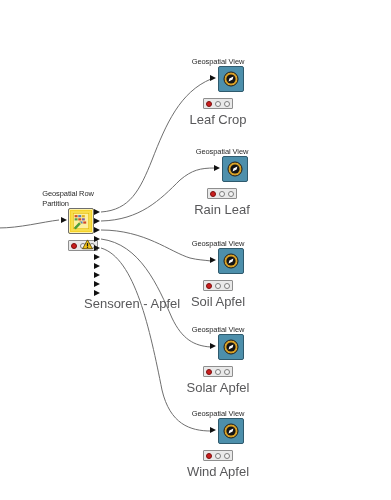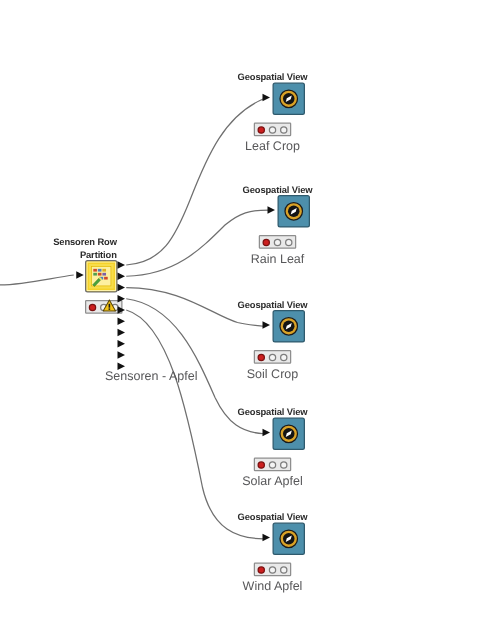--- a/index.html
+++ b/index.html
@@ -33,25 +33,25 @@
     position: absolute;
     width: 0; height: 0;
   }
   .node-title {
     position: absolute;
     left: 50%;
     transform: translateX(-50%);
     bottom: 100%;
     white-space: nowrap;
     font-size: 7.5px;
-    font-weight: bold;
+    font-weight: normal;
     color: #2b2b2b;
     letter-spacing: -0.1px;
     line-height: 9.5px;
-    text-align: right;
+    text-align: left;
   }
   .node-title.two-line { line-height: 9.5px; }
   .node-body {
     position: absolute;
     left: 0; top: 0;
     width: 26px; height: 26px;
     border-radius: 2px;
     border: 1px solid #5a5a5a;
   }
   .node-body.splitter {
@@ -104,21 +104,21 @@
     left: 14px; top: 31px;
     width: 11px; height: 11px;
   }
 
   .node-sub {
     position: absolute;
     left: 50%;
     transform: translateX(-50%);
     top: 46px;
     white-space: nowrap;
-    font-size: 10px;
+    font-size: 13px;
     color: #58585a;
     text-align: right;
   }
   .node-sub.left-align {
     left: 13px;
     transform: none;
     padding-left: 29px;
   }
 
   
@@ -151,21 +151,21 @@
 
       <path d="M 101 239 C 140 244, 158 286, 172 318 C 182 339, 194 346, 211 347"></path>
 
       <path d="M 101 248 C 135 258, 150 330, 162 390 C 170 424, 190 431, 211 431"></path>
     </g>
   </svg>
 
   <div class="node" id="n-splitter" style="left:68px; top:208px;">
 
     <div class="node-title two-line" style="bottom:102%;">
-      <span>Sensoren Row</span><br>
+      <span>Geospatial Row</span><br>
       <span>Partition</span>
     </div>
 
     <div class="port in" style="left:-7px; top:9px;"></div>
 
     <div class="node-body splitter">
       <svg class="splitter-art" viewBox="0 0 22 22">
         <rect x="0" y="0" width="22" height="22" fill="#f7dd4b"></rect>
         <rect x="2.5" y="2.5" width="17" height="17" fill="#fdf0a0" stroke="#e2b800" stroke-width="0.6"></rect>
 
@@ -252,21 +252,21 @@
         <circle cx="8" cy="8" r="7" fill="#d9a227" stroke="#1c1c1c" stroke-width="1"></circle>
         <circle cx="8" cy="8" r="4.6" fill="#141414"></circle>
         <path d="M10.4 5.4 L6.4 7.6 L5.6 10.6 L9.6 8.4 Z" fill="#ffffff"></path>
       </svg>
     </div>
     <div class="status">
       <span class="lamp red"></span>
       <span class="lamp off"></span>
       <span class="lamp off"></span>
     </div>
-    <div class="node-sub">Soil Crop</div>
+    <div class="node-sub">Soil Apfel</div>
   </div>
 
   <div class="node" style="left:218px; top:334px;">
     <div class="node-title" style="bottom:150%;">Geospatial View</div>
     <div class="port in" style="left:-8px; top:9px;"></div>
     <div class="node-body view">
       <svg class="compass" viewBox="0 0 16 16">
         <circle cx="8" cy="8" r="7" fill="#d9a227" stroke="#1c1c1c" stroke-width="1"></circle>
         <circle cx="8" cy="8" r="4.6" fill="#141414"></circle>
         <path d="M10.4 5.4 L6.4 7.6 L5.6 10.6 L9.6 8.4 Z" fill="#ffffff"></path>

